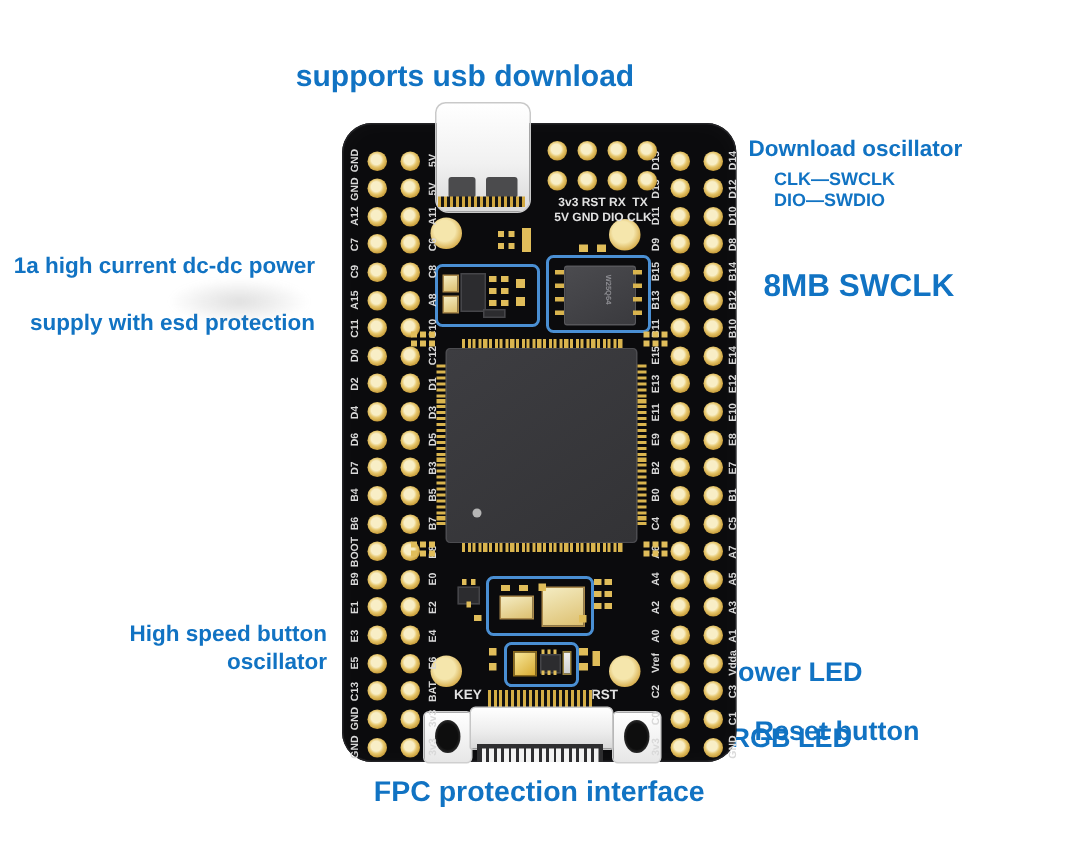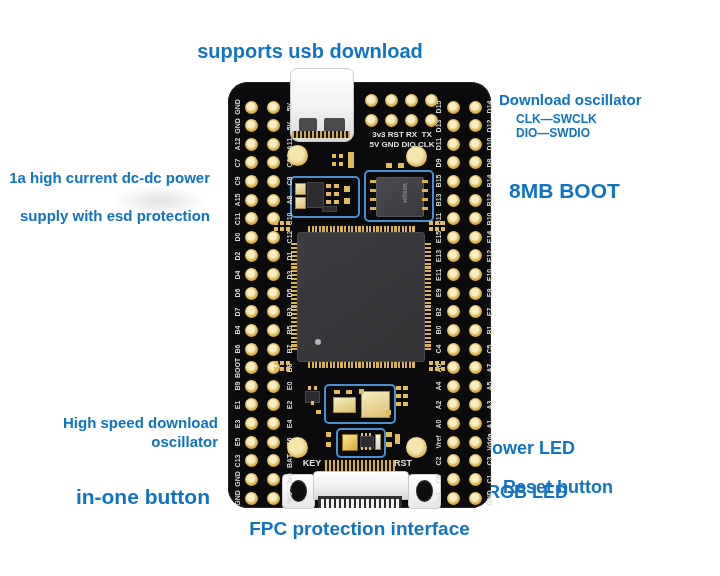--- a/index.html
+++ b/index.html
@@ -63,33 +63,32 @@
 <body>
 
 <div class="callout" style="left:150px;top:20px;width:320px;text-align:center;font-size:20px;line-height:21px;">
   <div>supports usb download</div>
 </div>
 
 <div class="callout" style="left:499px;top:91px;font-size:15px;">Download oscillator</div>
 <div class="callout" style="left:516px;top:112px;font-size:12px;">CLK—SWCLK</div>
 <div class="callout" style="left:516px;top:126px;font-size:12px;">DIO—SWDIO</div>
 
-<div class="callout" style="left:509px;top:179px;font-size:21px;">8MB BOOT</div>
+<div class="callout" style="left:509px;top:179px;font-size:21px;">8MB SWCLK</div>
 
 <div class="callout" style="left:8px;top:149px;width:202px;text-align:right;font-size:15px;line-height:19px;">
   <div>1a high current dc-dc power</div>
   <div>supply with esd protection</div>
 </div>
 
 <div class="callout" style="left:18px;top:394px;width:200px;text-align:right;font-size:15px;line-height:19px;">
-  <div>High speed download oscillator</div>
+  <div>High speed button oscillator</div>
 </div>
 
 <div class="callout" style="left:8px;top:462px;width:202px;text-align:right;font-size:21px;line-height:23px;">
-  <div>in-one button</div>
 </div>
 
 <div class="callout" style="left:465px;top:415px;width:125px;text-align:center;font-size:18px;line-height:22px;">
   <div>Power LED</div>
   <div>RGB LED</div>
 </div>
 
 <div class="callout" style="left:503px;top:477px;font-size:18px;">Reset button</div>
 
 <div class="callout" style="left:228px;top:518px;width:263px;text-align:center;font-size:19px;">FPC protection interface</div>

